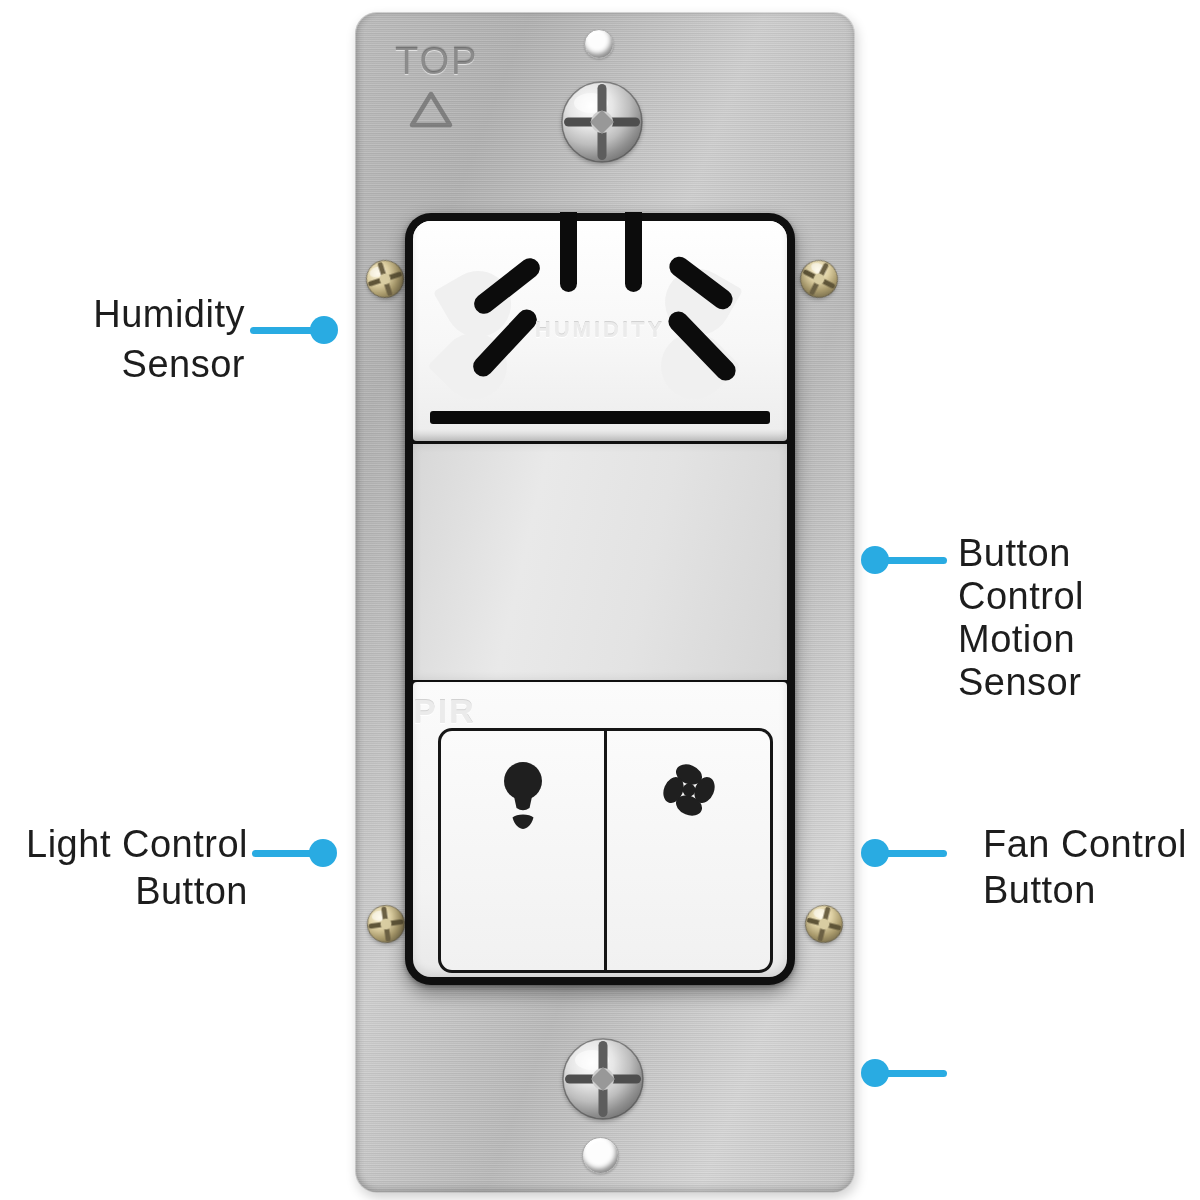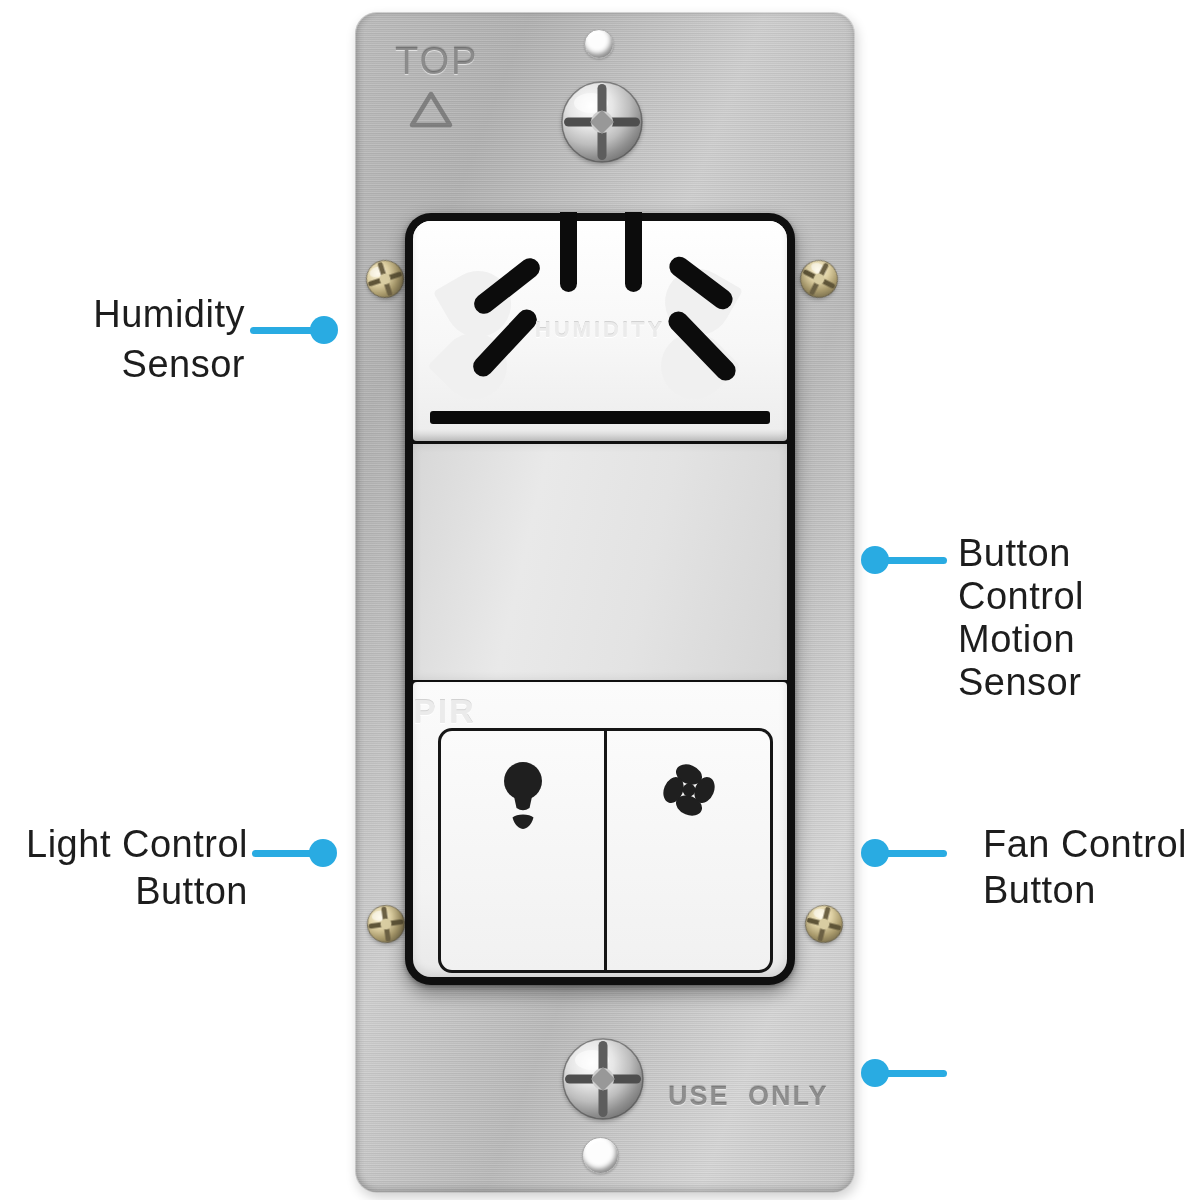--- a/index.html
+++ b/index.html
@@ -191,21 +191,20 @@
               <ellipse cx="12.5" cy="28" rx="13.5" ry="9.5" transform="rotate(292 12.5 28)"></ellipse>
               <circle cx="28" cy="28" r="6.5"></circle>
             </g>
           </svg>
         </div>
       </div>
     </div>
   </div>
 
   <div class="engraved indoor">
-    <div>USE ONLY</div>
   </div>
 
   <div class="co-line" style="left:250px;top:327px;width:74px"></div>
   <div class="co-dot" style="left:310px;top:316px"></div>
   <div class="callout-text align-right t-humidity">
     <div>Humidity</div>
     <div>Sensor</div>
   </div>
 
   <div class="co-line" style="left:875px;top:557px;width:72px"></div>

